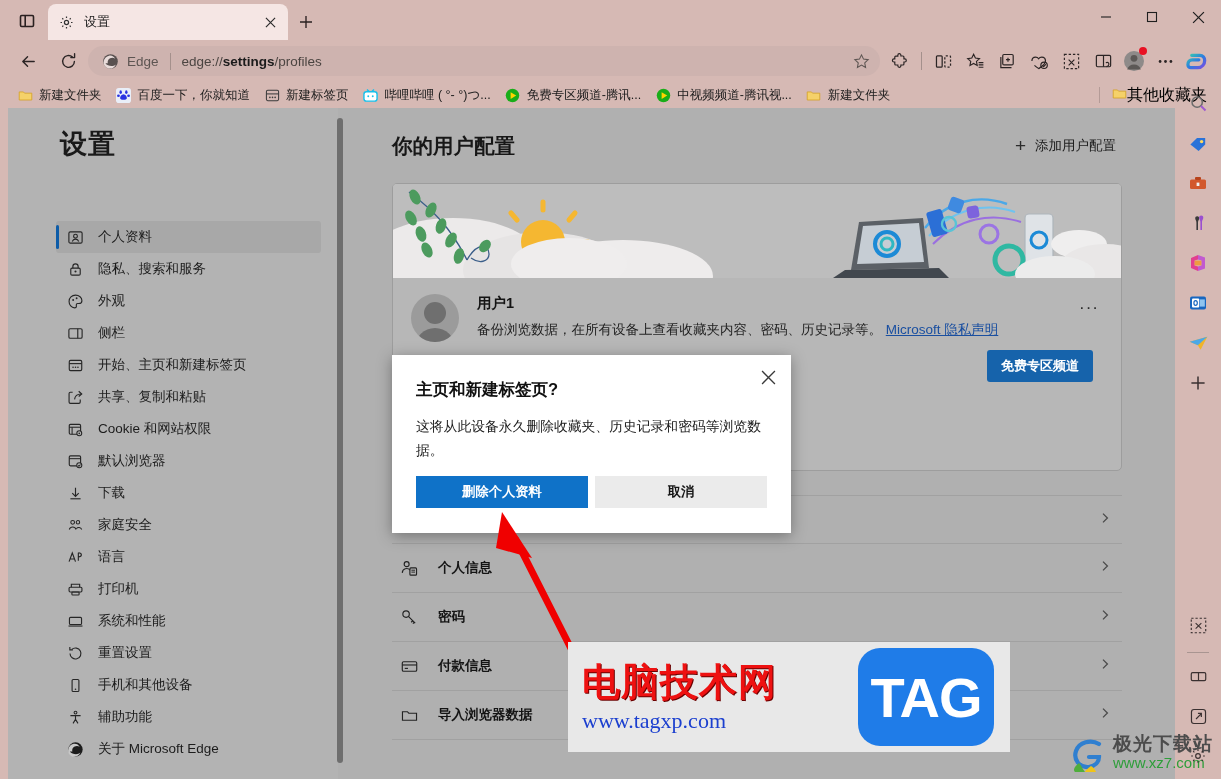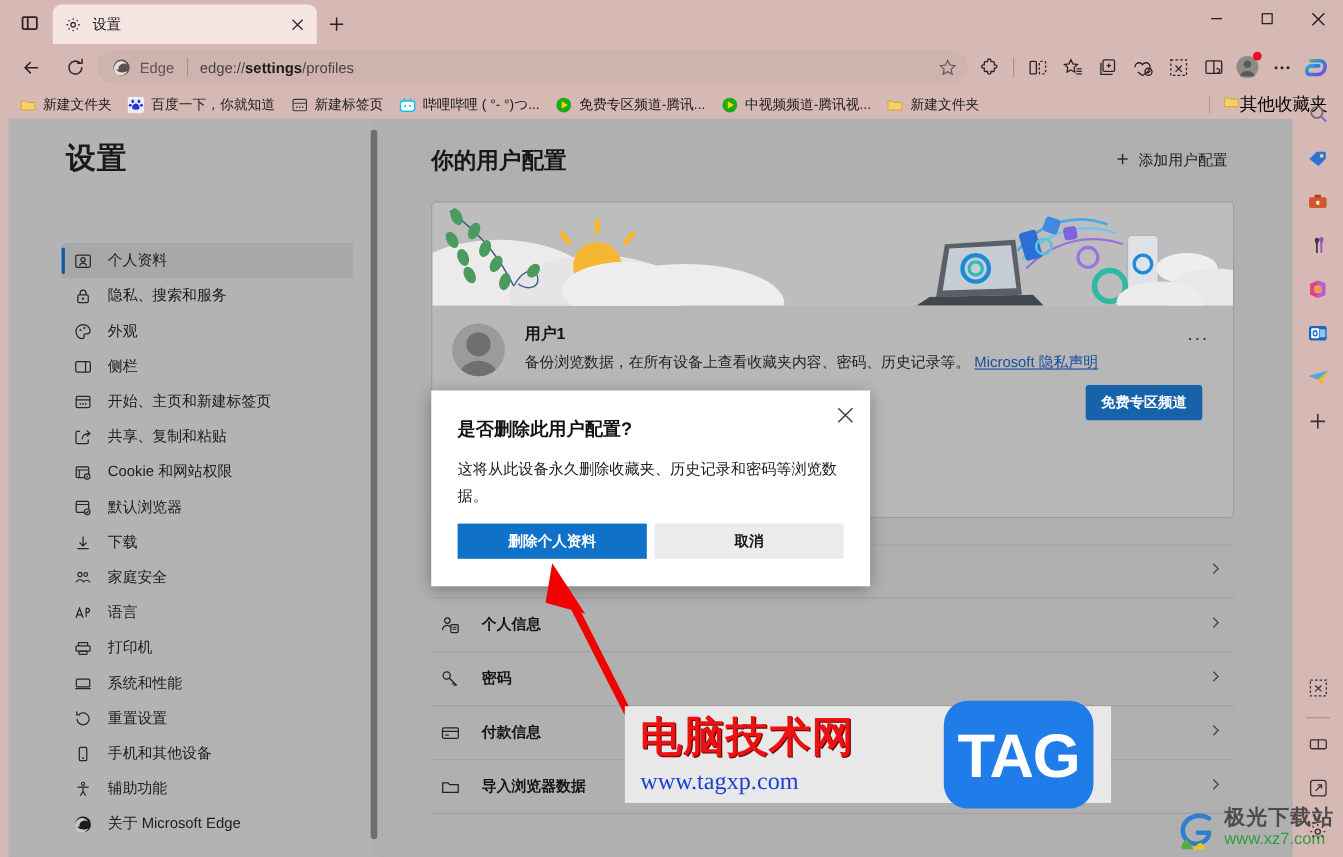--- a/index.html
+++ b/index.html
@@ -132,21 +132,21 @@
   #dialog-body { position:absolute; left:24px; top:60px; width:352px; font-size:13.8px; color:#1c1c1c; line-height:24px; }
   #dialog-buttons { position:absolute; left:24px; top:121px; display:flex; }
   #btn-delete { width:172px; height:32px; background:#0f72c8; color:#fff; font-size:13.3px; font-weight:bold; display:flex; align-items:center; justify-content:center; }
   #btn-cancel { width:172px; height:32px; background:#ebebeb; color:#141414; font-size:13.3px; font-weight:bold; display:flex; align-items:center; justify-content:center; margin-left:7px; }
 
   
   #annotation-arrow { position:absolute; left:480px; top:500px; width:140px; height:190px; pointer-events:none; }
 
   
   #watermark-tag {
-    position:absolute; left:568px; top:642px; width:442px; height:88px;
+    position:absolute; left:568px; top:642px; width:442px; height:110px;
     background:#e8e8e8; display:flex; align-items:center;
   }
   #wm-left { width:290px; padding-left:14px; }
   #wm-cn { font-size:38px; font-weight:bold; color:#ee1111; letter-spacing:1px; line-height:44px;
            text-shadow:1px 1px 0 #6a0000; }
   #wm-url { font-family:"Liberation Serif","DejaVu Serif",serif; font-size:22px; color:#1b3fcf; margin-top:4px; }
   #wm-tag-box { width:136px; height:98px; background:#1f7ce8; border-radius:22px; display:flex; align-items:center; justify-content:center; }
   #wm-tag-box span { color:#fff; font-size:56px; font-weight:bold; letter-spacing:-1px; }
 
   #watermark-xz7 { position:absolute; right:8px; bottom:6px; display:flex; align-items:flex-end; }
@@ -757,21 +757,21 @@
       <div id="content-scrollbar"></div>
     </div>
   </div>
 
   <div id="modal-dialog">
     <div id="dialog-close">
       <svg width="15" height="15" viewBox="0 0 14 14">
           <path d="M1 1 L13 13 M13 1 L1 13" stroke="#3a3a3a" stroke-width="1.2" fill="none"></path>
         </svg>
     </div>
-    <div id="dialog-title">是否删除此用户配置?</div>
+    <div id="dialog-title">主页和新建标签页?</div>
     <div id="dialog-body">这将从此设备永久删除收藏夹、历史记录和密码等浏览数据。</div>
     <div id="dialog-buttons">
       <div id="btn-delete">删除个人资料</div>
       <div id="btn-cancel">取消</div>
     </div>
   </div>
 
   <div id="annotation-arrow">
     <svg width="140" height="190" viewBox="0 0 140 190">
       <path d="M110 186 L36 40" stroke="#f00000" stroke-width="7" stroke-linecap="round" fill="none"></path>

